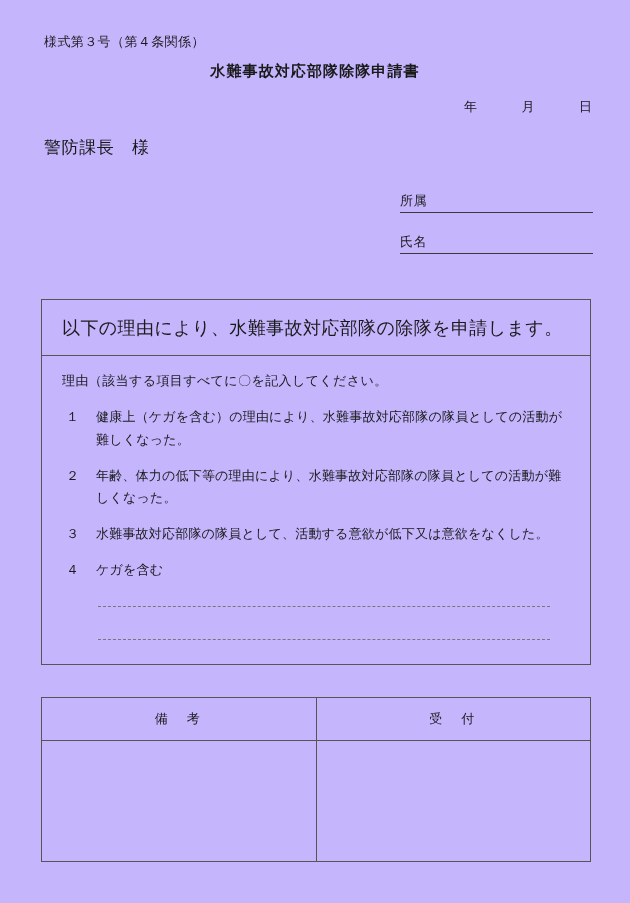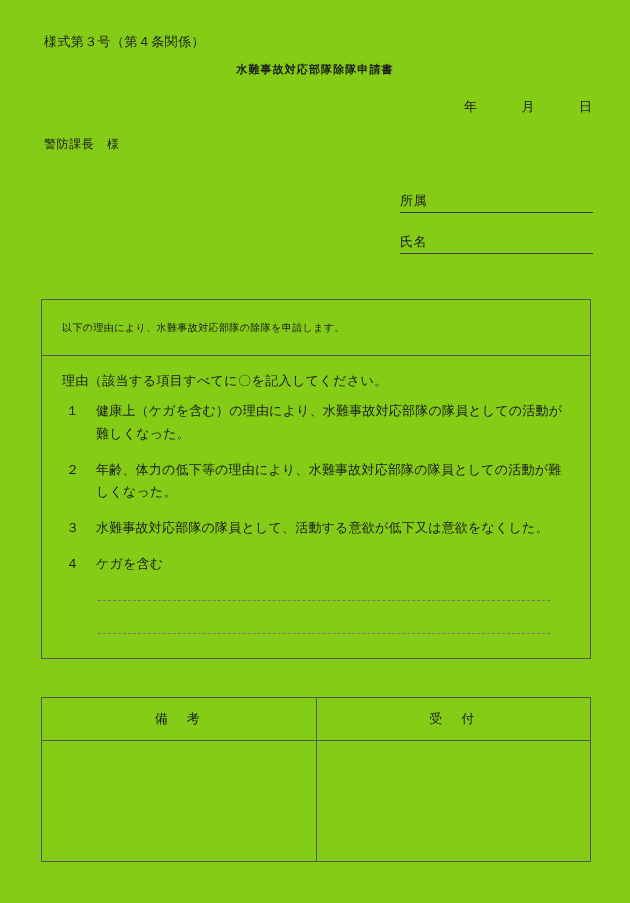--- a/index.html
+++ b/index.html
@@ -11,56 +11,56 @@
     width: 630px;
     height: 903px;
     position: relative;
     font-family: "Liberation Serif", "DejaVu Serif", serif;
     color: #1a1a1a;
     overflow: hidden;
   }
   .page {
     position: absolute;
     inset: 0;
-    background: #84cc16;
+    background: #c4b5fd;
   }
 
   
   .form-no {
     position: absolute;
     left: 44px;
     top: 33px;
     font-size: 13px;
     letter-spacing: 0.4px;
     white-space: nowrap;
   }
   .doc-title {
     position: absolute;
     left: 0;
     right: 0;
     top: 62px;
     text-align: center;
-    font-size: 11px;
+    font-size: 15px;
     font-weight: bold;
     letter-spacing: 1.1px;
   }
   .date-line {
     position: absolute;
     right: 38px;
     top: 98px;
     font-size: 13px;
     white-space: nowrap;
   }
   .date-line span { display: inline-block; }
   .date-gap { width: 38px; }
   .addressee {
     position: absolute;
     left: 44px;
     top: 136px;
-    font-size: 12px;
+    font-size: 17px;
     letter-spacing: 0.6px;
     white-space: nowrap;
   }
 
   
   .sig-block {
     position: absolute;
     left: 400px;
     top: 172px;
     width: 193px;
@@ -89,30 +89,30 @@
     border: 1px solid #555;
     box-sizing: border-box;
   }
   .reason-declaration {
     border-bottom: 1px solid #555;
     height: 56px;
     display: flex;
     align-items: center;
     padding-left: 20px;
     box-sizing: border-box;
-    font-size: 10px;
+    font-size: 18px;
     letter-spacing: 0.4px;
   }
   .reason-body {
     padding: 16px 18px 22px 20px;
   }
   .reason-heading {
     font-size: 13px;
     letter-spacing: 0.4px;
-    margin-bottom: 10px;
+    margin-bottom: 16px;
   }
   .reason-item {
     display: flex;
     align-items: flex-start;
     font-size: 13px;
     line-height: 1.75;
     letter-spacing: 0.2px;
     margin-bottom: 13px;
     padding-right: 4px;
   }

